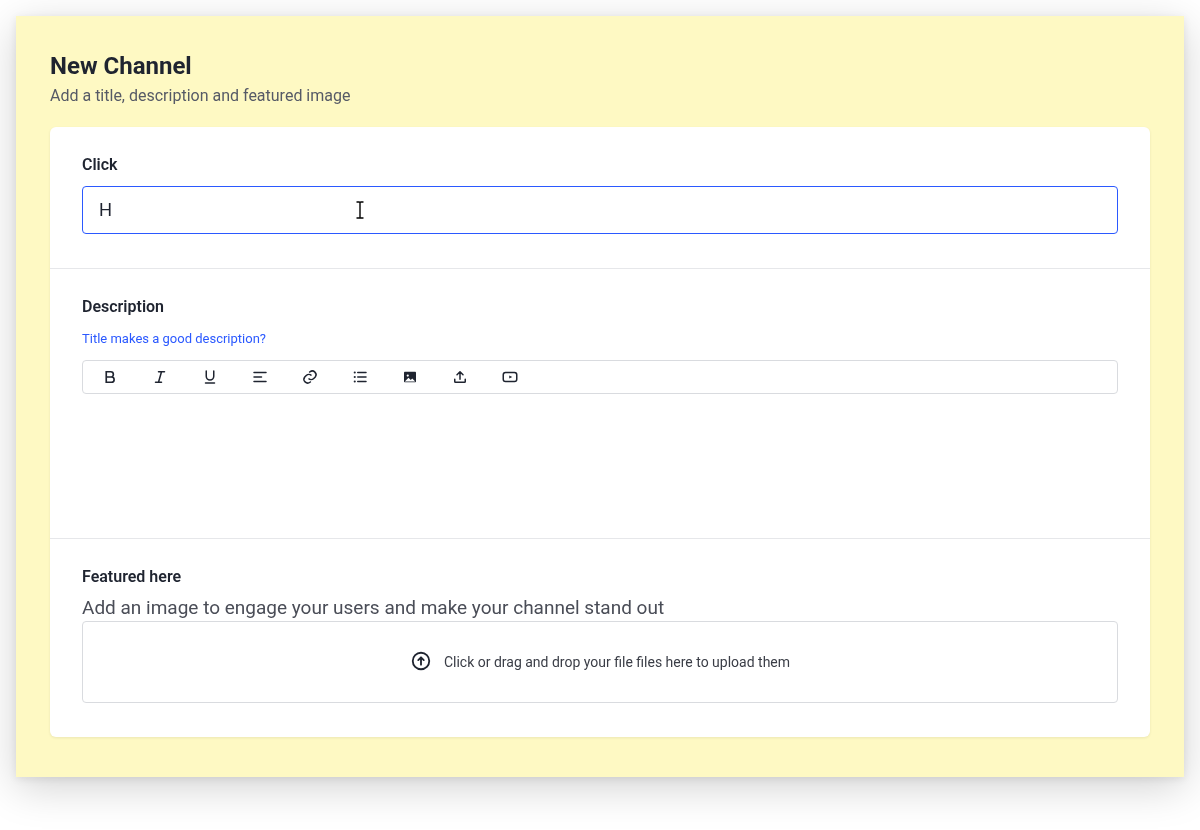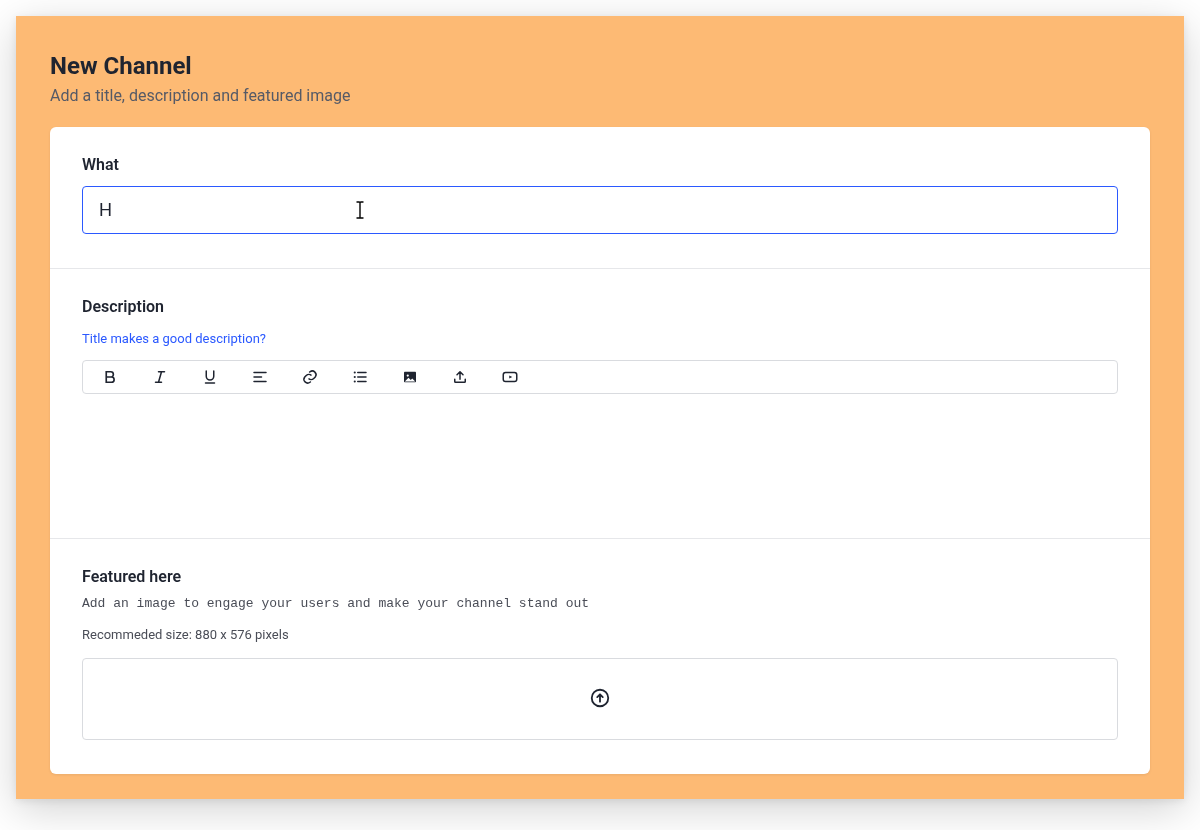--- a/index.html
+++ b/index.html
@@ -7,23 +7,23 @@
   body {
     font-family: -apple-system, BlinkMacSystemFont, "Segoe UI", Roboto, "Helvetica Neue", Arial, sans-serif;
     background: #fff;
     display: flex;
     justify-content: center;
     align-items: flex-start;
     padding: 16px;
   }
   .window {
     width: 1196px;
-    background: #fdba74;
+    background: #fef9c3;
     box-shadow: 0 10px 40px rgba(0,0,0,0.18), 0 2px 8px rgba(0,0,0,0.08);
-    padding-bottom: 25px;
+    padding-bottom: 40px;
   }
   .header {
     padding: 36px 34px 22px 34px;
   }
   .header h1 {
     font-size: 24px;
     font-weight: 700;
     color: #1f2430;
     margin-bottom: 6px;
   }
@@ -83,25 +83,24 @@
     color: #1f2430;
     display: flex;
     align-items: center;
     justify-content: center;
   }
   .tool-btn svg { width: 18px; height: 18px; display: block; }
   .editor-area {
     height: 110px;
   }
   .feat-sub {
-    font-size: 13px;
+    font-size: 19px;
     color: #4a4d57;
     margin-top: -2px;
-    margin-bottom: 16px;
-    font-family: Liberation Mono, monospace;
+    margin-bottom: 2px;
   }
   .feat-note {
     font-size: 13px;
     color: #4a4d57;
     margin-bottom: 16px;
   }
   .dropzone {
     width: 100%;
     border: 1px solid #d9dbdf;
     border-radius: 4px;
@@ -127,21 +126,21 @@
 
 <div class="window">
   <div class="header">
     <h1>New Channel</h1>
     <div class="subtitle">Add a title, description and featured image</div>
   </div>
 
   <div class="card">
 
     <div class="section">
-      <div class="section-label">What</div>
+      <div class="section-label">Click</div>
       <div class="title-wrap">
         <input type="text" class="title-input" value="H" style="">
         <svg class="cursor" style="left:273px; top:15px;" viewBox="0 0 10 18">
           <path d="M2 1 H4 M6 1 H8 M5 1 V17 M2 17 H4 M6 17 H8" stroke="#000" stroke-width="1.4" fill="none" stroke-linecap="round"></path>
         </svg>
       </div>
     </div>
 
     <div class="section">
       <div class="section-label">Description</div>
@@ -226,25 +225,25 @@
           </span>
         </button>
 
       </div>
       <div class="editor-area"></div>
     </div>
 
     <div class="section">
       <div class="section-label">Featured here</div>
       <div class="feat-sub">Add an image to engage your users and make your channel stand out</div>
-      <div class="feat-note">Recommeded size: 880 x 576 pixels</div>
       <div class="dropzone">
         <span>
           <svg width="22" height="22" viewBox="0 0 24 24">
               <circle cx="12" cy="12" r="9" stroke="#1f2430" stroke-width="2" fill="none"></circle>
               <path d="M12 16V8m0 0l-3 3m3-3l3 3" stroke="#1f2430" stroke-width="2" fill="none" stroke-linecap="round" stroke-linejoin="round"></path>
             </svg>
         </span>
+        <span>Click or drag and drop your file files here to upload them</span>
       </div>
     </div>
 
   </div>
 </div>
 
 </body></html>

